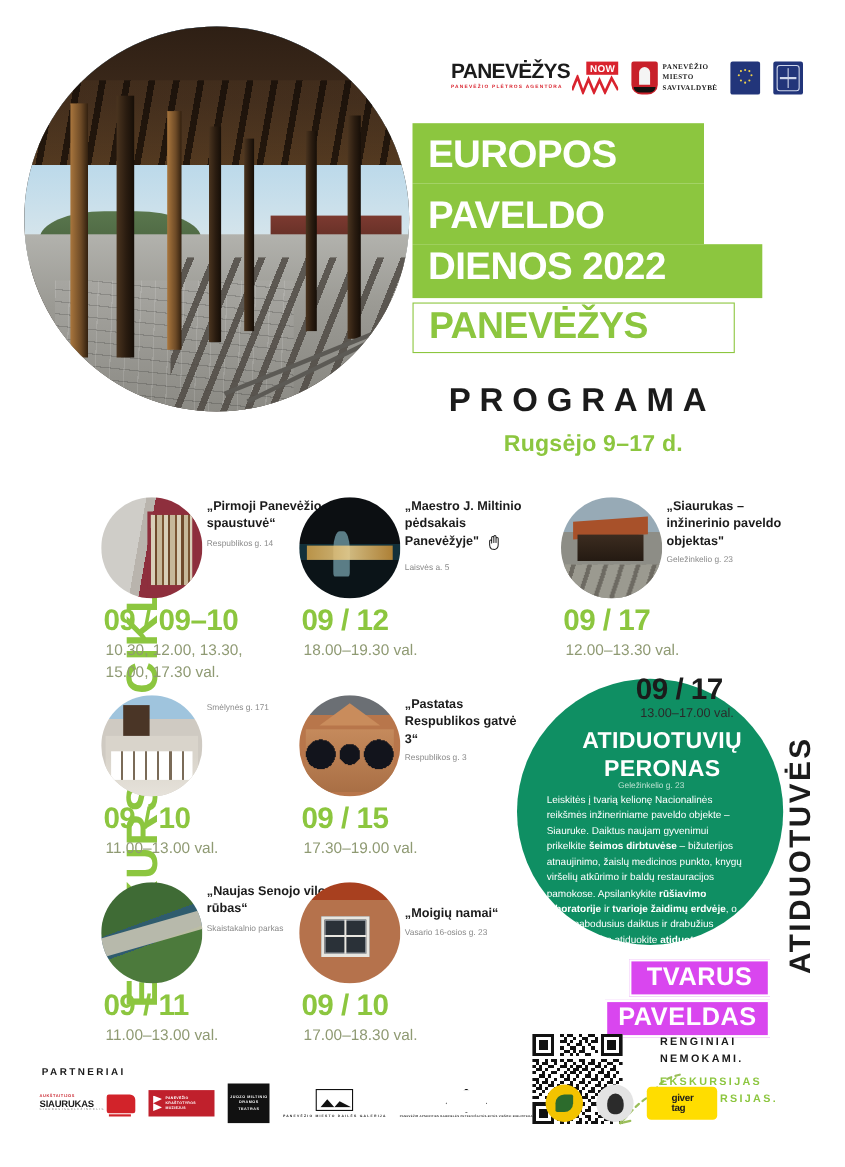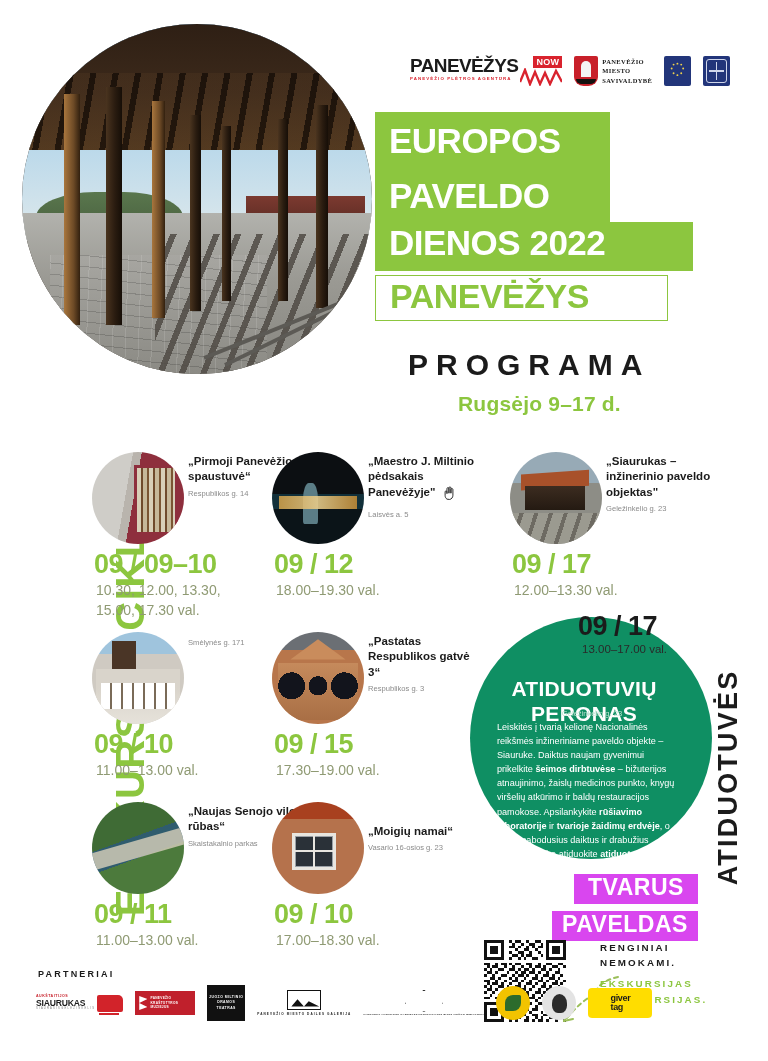--- a/index.html
+++ b/index.html
@@ -117,21 +117,21 @@
       repeating-linear-gradient(92deg, rgba(255,255,255,.12) 0 1px, rgba(0,0,0,0) 1px 13px),
       repeating-linear-gradient(6deg, rgba(0,0,0,.16) 0 1px, rgba(0,0,0,0) 1px 11px),
       linear-gradient(180deg,#a7a6a1,#8b8a84);
   }
 
   
   #headline { position: absolute; left: 375px; top: 112px; width: 330px; }
   .hl-band {
     background: #8cc63f; color: #fff;
     font-size: 35px; font-weight: 700; letter-spacing: -.5px; line-height: 1.06;
-    padding: 10px 12px 8px 14px; display: block; width: 235px;
+    padding: 10px 12px 8px 14px; display: block; width: 265px;
   }
   .hl-band.wide { width: 318px; padding-top: 2px; padding-bottom: 10px; }
   .hl-city {
     margin-top: 4px; border: 1.5px solid #8cc63f;
     color: #8cc63f; font-size: 34px; font-weight: 700; letter-spacing: -.5px;
     padding: 3px 12px 5px 14px; display: inline-block; width: 293px; line-height: 1.05;
   }
   #programa {
     position: absolute; left: 408px; top: 348px;
     font-size: 30px; font-weight: 700; letter-spacing: 8px; color: #1b1b1b;
@@ -264,23 +264,23 @@
   }
   #atid-date {
     position: absolute; left: 578px; top: 611px;
     font-size: 27px; font-weight: 700; color: #1b1b1b; letter-spacing: -.5px;
   }
   #atid-time {
     position: absolute; left: 582px; top: 643px;
     font-size: 11.5px; color: #2a2a2a;
   }
   #atid-title {
-    position: absolute; left: 470px; top: 662px; width: 228px;
+    position: absolute; left: 488px; top: 662px; width: 228px;
     text-align: center; color: #fff;
-    font-size: 21px; font-weight: 700; line-height: 1.18; letter-spacing: .3px; margin-top: 15px;
+    font-size: 21px; font-weight: 700; line-height: 1.18; letter-spacing: .3px;
   }
   #atid-addr {
     position: absolute; left: 478px; top: 709px; width: 228px;
     text-align: center; color: #b8e0cf; font-size: 7.6px;
   }
   #atid-desc {
     position: absolute; left: 497px; top: 720px; width: 184px;
     color: #ffffff; font-size: 9.1px; line-height: 1.55; text-align: left;
   }
   #atid-desc b { font-weight: 700; }

